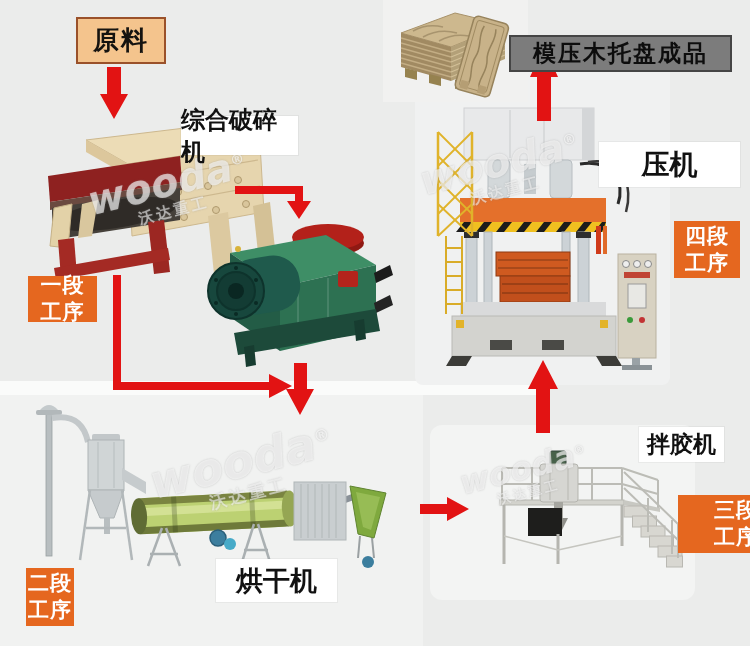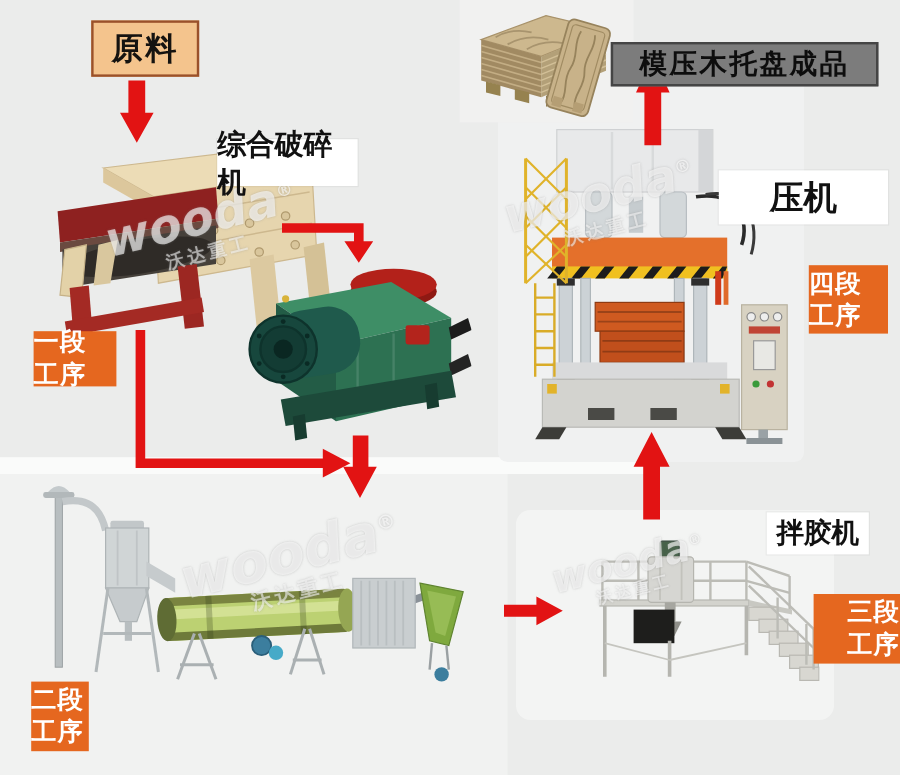--- a/index.html
+++ b/index.html
@@ -2,21 +2,21 @@
 <html><head>
 <meta charset="utf-8">
 <style>
   html,body{margin:0;padding:0;}
   body{font-family:"DejaVu Sans","Liberation Sans",sans-serif;}
   #stage{position:relative;width:750px;height:646px;background:#ebeceb;overflow:hidden;}
   .patch{position:absolute;}
   .abs{position:absolute;}
   .label-box{position:absolute;display:flex;align-items:center;justify-content:center;
     background:#ffffff;color:#111;font-weight:700;box-shadow:0 0 0 1px rgba(0,0,0,0.04);}
-  .stage-box{position:absolute;display:flex;align-items:center;justify-content:flex-start;
+  .stage-box{position:absolute;display:flex;align-items:center;justify-content:center;
     background:#e5671f;color:#fff;font-weight:700;font-size:21px;line-height:27px;
     text-align:center;white-space:pre-line;letter-spacing:1px;}
   .raw-box{position:absolute;display:flex;align-items:center;justify-content:center;
     background:#f4c48d;border:2px solid #9a512a;color:#151310;font-weight:700;font-size:26px;letter-spacing:2px;}
   .product-box{position:absolute;display:flex;align-items:center;justify-content:center;
     background:#7c7c7c;border:2px solid #454545;color:#0d0d0d;font-weight:700;font-size:23px;letter-spacing:2px;}
   .wm{position:absolute;color:rgba(255,255,255,0.62);font-weight:700;font-style:italic;
     text-shadow:0 0 2px rgba(130,130,130,0.40);pointer-events:none;text-align:center;line-height:1;}
   .wm .co{font-style:normal;font-weight:700;letter-spacing:3px;margin-top:2px;color:rgba(255,255,255,0.55);}
   .wm sup{font-size:0.35em;}
@@ -349,20 +349,23 @@
 
   <div class="raw-box" style="left:76px;top:17px;width:86px;height:43px;">
     <span>原料</span>
   </div>
 
   <div class="label-box" style="left:181px;top:116px;width:117px;height:39px;font-size:24px;">
     <span>综合破碎机</span>
   </div>
 
 
+  <div class="label-box" style="left:216px;top:559px;width:121px;height:43px;font-size:27px;">
+    <span>烘干机</span>
+  </div>
 
   <div class="label-box" style="left:607px;top:427px;width:85px;height:35px;font-size:23px;margin-left:32px;">
     <span>拌胶机</span>
   </div>
 
   <div class="label-box" style="left:599px;top:142px;width:141px;height:45px;font-size:28px;">
     <span>压机</span>
   </div>
 
   <div class="product-box" style="left:509px;top:7px;width:219px;height:33px;margin-top:28px;">

